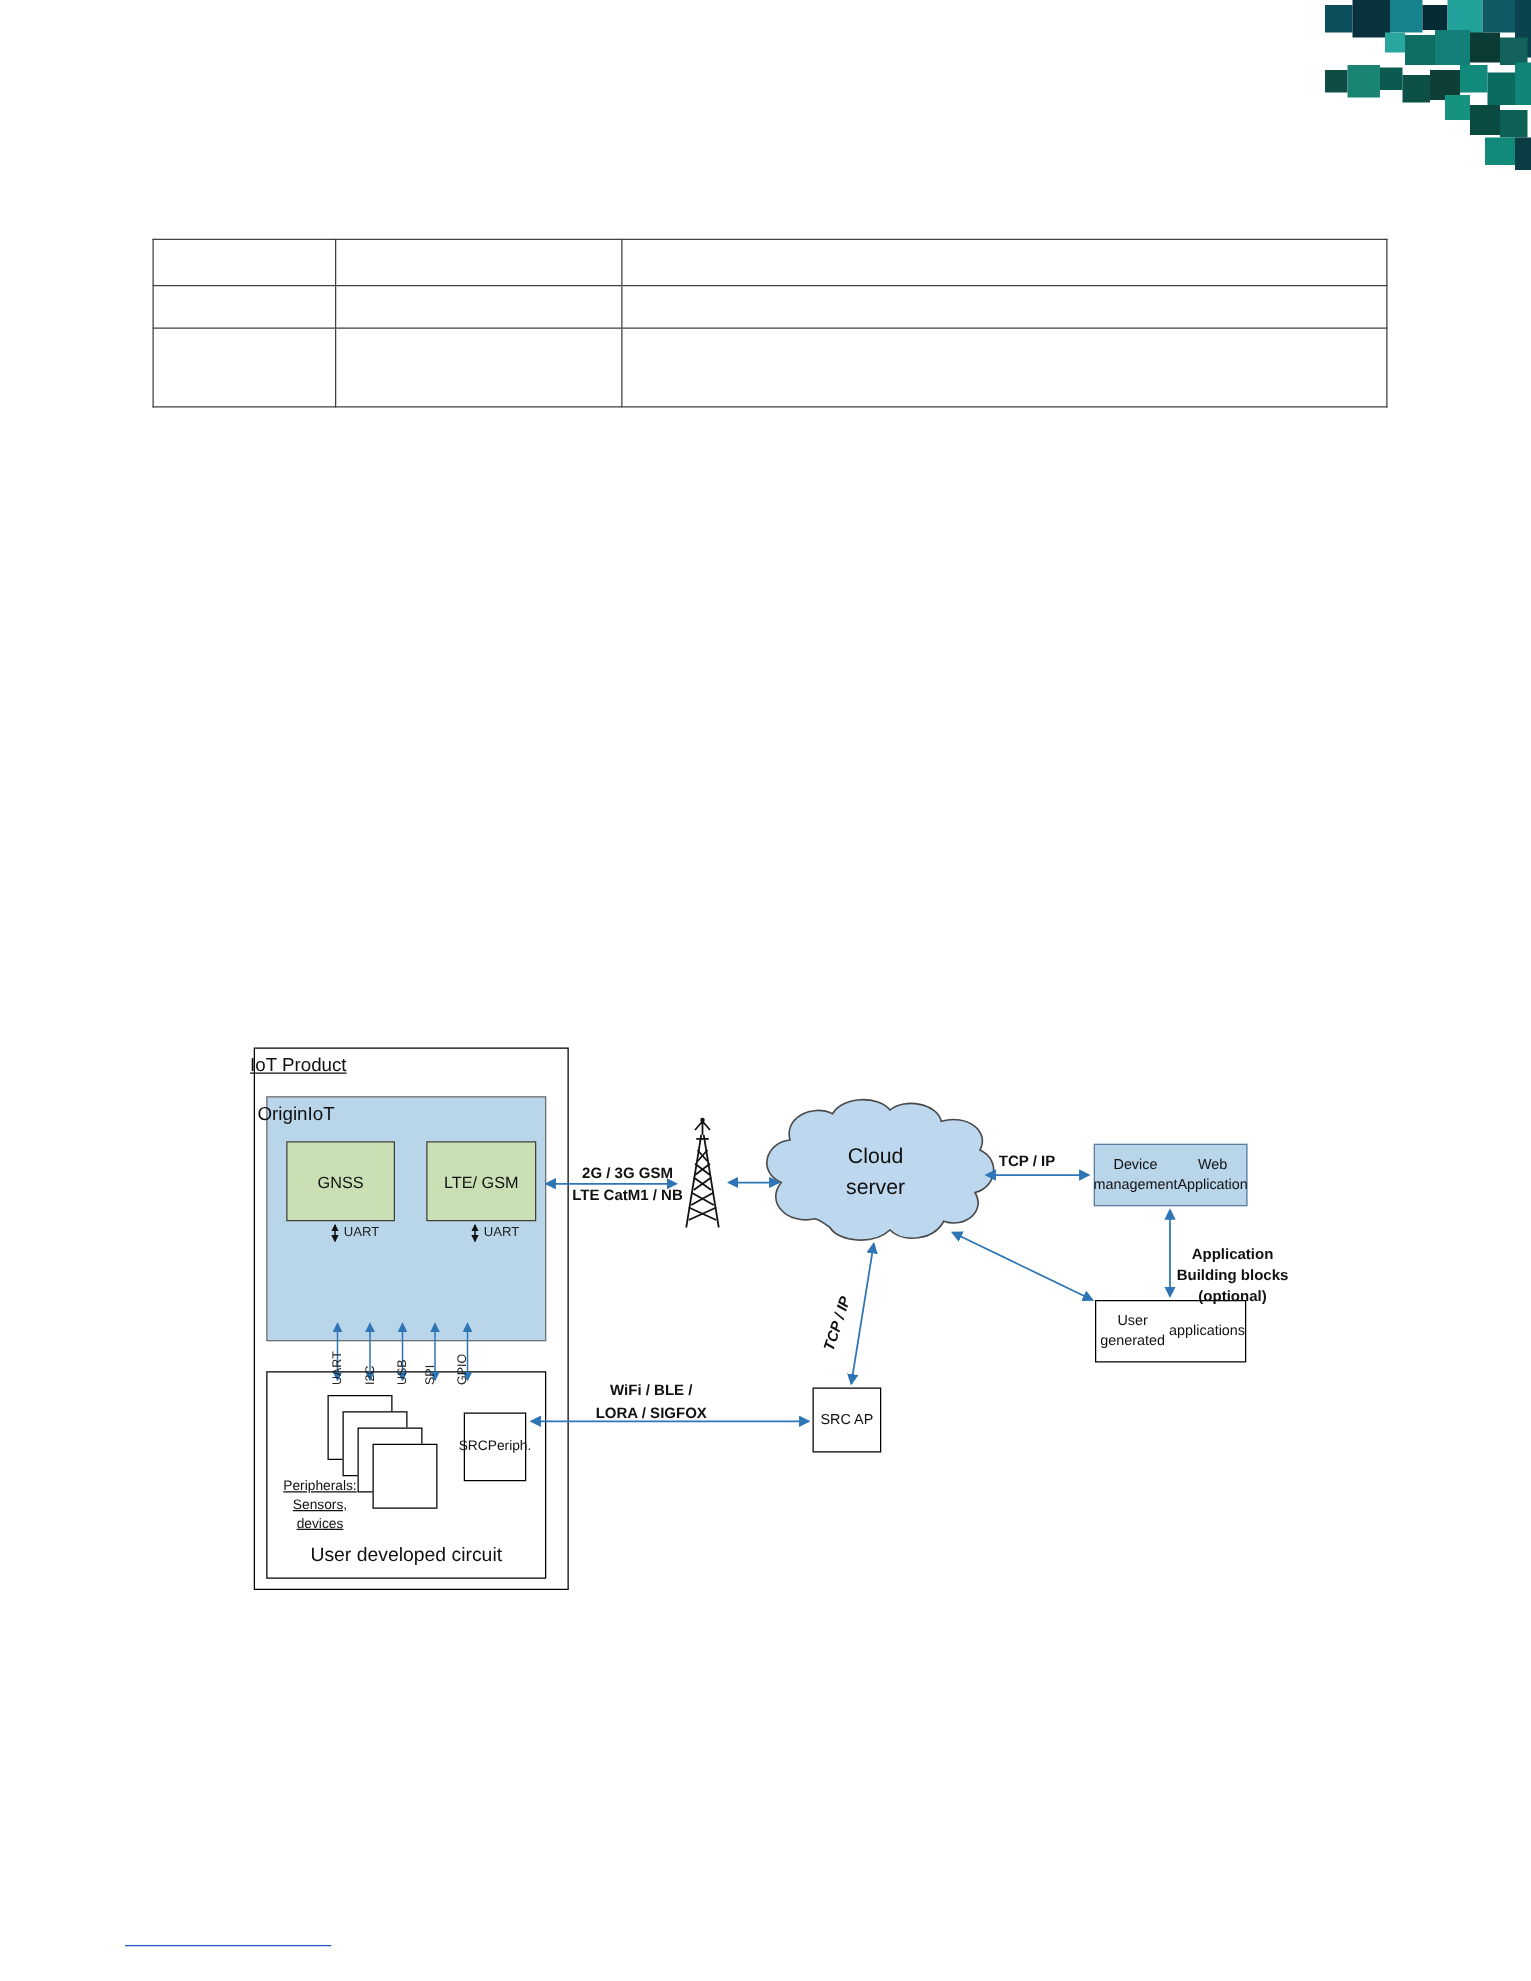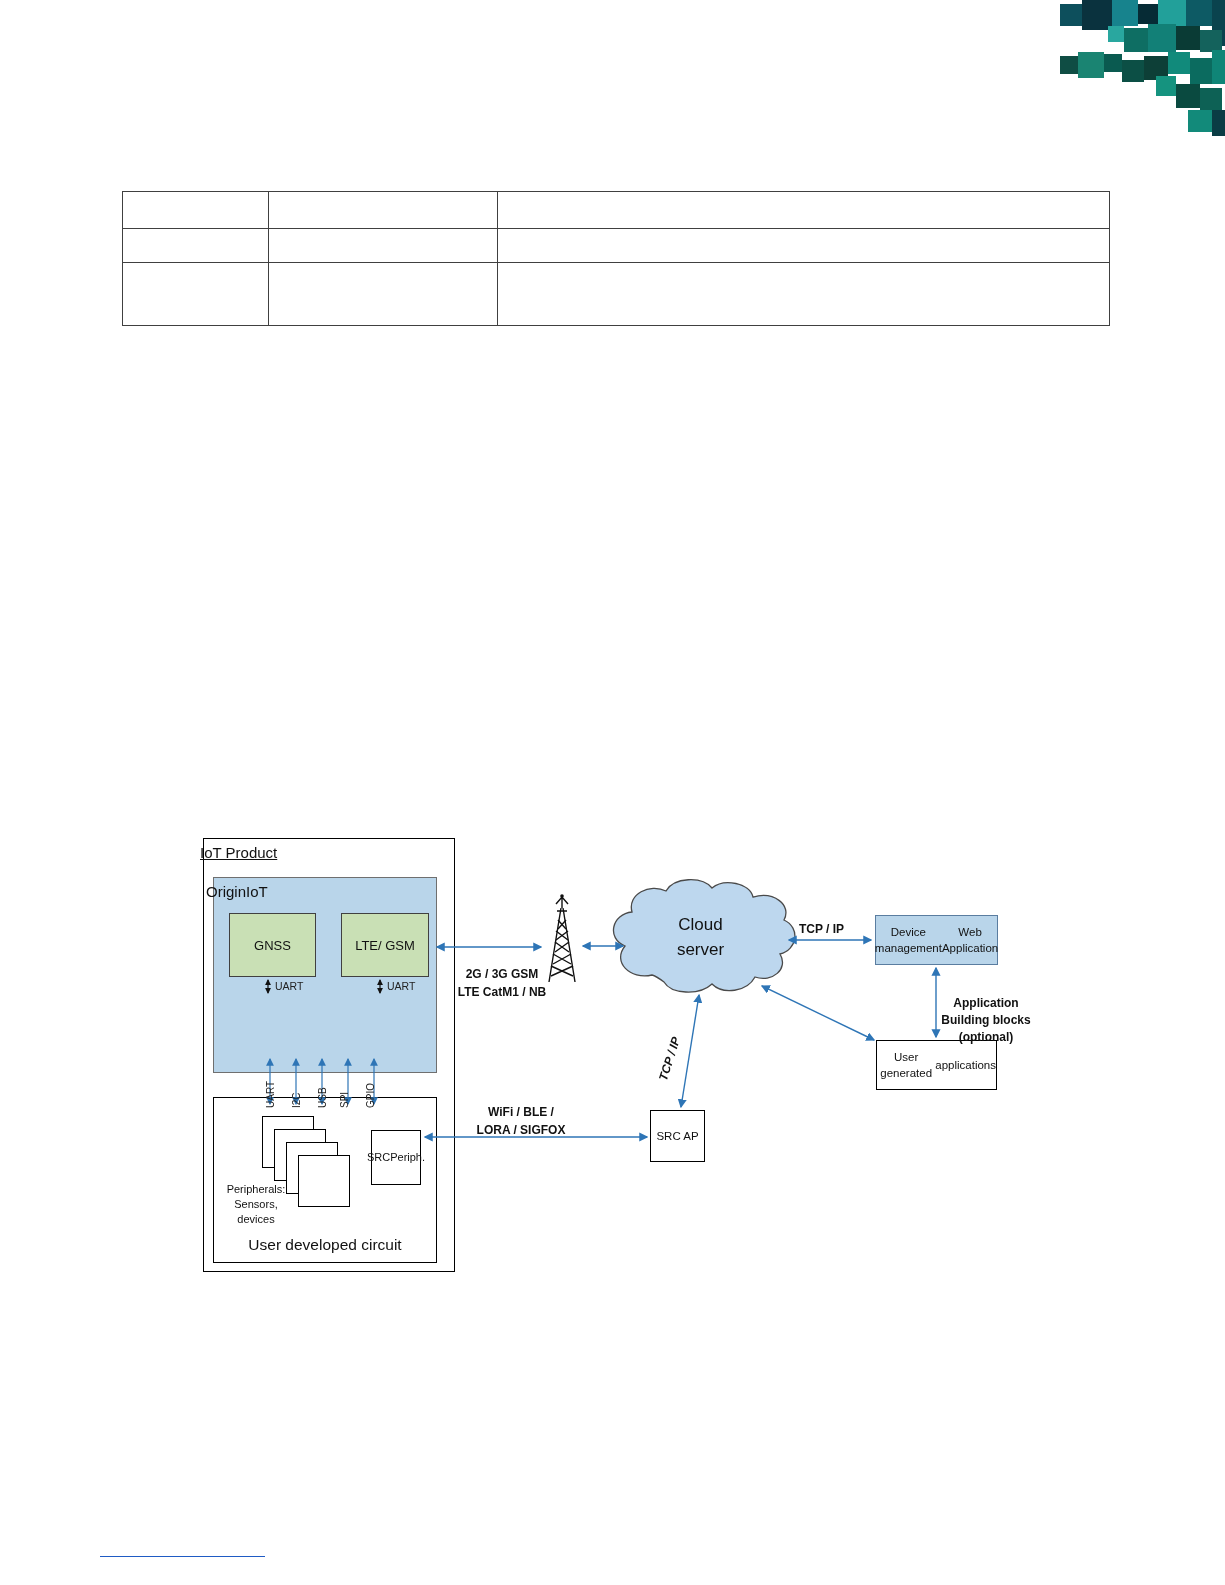--- a/index.html
+++ b/index.html
@@ -34,23 +34,23 @@
   #lte-box{left:341px;top:913px;width:88px;height:64px;}
   #cpu-box{left:229px;top:995px;width:200px;height:61px;font-size:17px;}
   .uartlbl{font-size:10.5px;color:#222;}
   #uart-l{left:275px;top:980px;}
   #uart-r{left:387px;top:980px;}
   .buslbl{position:absolute;font-size:10px;white-space:nowrap;height:12px;line-height:12px;
           transform:rotate(-90deg);transform-origin:0 100%;color:#222;}
   #user-box{left:213px;top:1097px;width:224px;height:166px;border:1.5px solid #000;background:#fff;}
   #user-label{left:213px;top:1236px;width:224px;text-align:center;font-size:15.5px;}
   .psq{position:absolute;width:52px;height:52px;background:#fff;border:1.2px solid #000;box-sizing:border-box;}
-  #periph-label{left:216px;top:1182px;width:80px;font-size:11px;line-height:1.35;text-align:center;}
+  #periph-label{left:216px;top:1182px;width:80px;font-size:11px;line-height:1.35;text-align:center;text-decoration:underline;}
   #src-periph-box{left:371px;top:1130px;width:50px;height:55px;background:#fff;border:1.2px solid #000;font-size:11px;line-height:1.3;}
-  #cell-label{left:450px;top:929px;width:104px;text-align:center;font-weight:bold;font-size:12px;line-height:1.5;margin-top:36px;}
+  #cell-label{left:450px;top:929px;width:104px;text-align:center;font-weight:bold;font-size:12px;line-height:1.5;}
   #cloud-text{left:648px;top:913px;width:105px;text-align:center;font-size:17px;line-height:1.45;}
   #tcpip-top{left:799px;top:922px;font-size:12px;font-weight:bold;}
   #device-box{left:875px;top:915px;width:123px;height:50px;background:#b9d5ea;border:1px solid #5a7da0;font-size:11.5px;line-height:1.4;}
   #appblocks{left:940px;top:984px;width:92px;text-align:center;font-weight:bold;font-size:12px;line-height:1.4;margin-top:11px;}
   #userapps-box{left:876px;top:1040px;width:121px;height:50px;background:#fff;border:1.2px solid #000;font-size:11.5px;line-height:1.4;}
   #srcap-box{left:650px;top:1110px;width:55px;height:52px;background:#fff;border:1.2px solid #000;font-size:11.5px;}
   #wifi-label{left:465px;top:1103px;width:112px;text-align:center;font-weight:bold;font-size:12px;line-height:1.5;}
   #tcpip-diag{left:656px;top:1078px;font-size:12px;font-weight:bold;font-style:italic;white-space:nowrap;
               transform:rotate(-72deg);transform-origin:0 0;}
 

